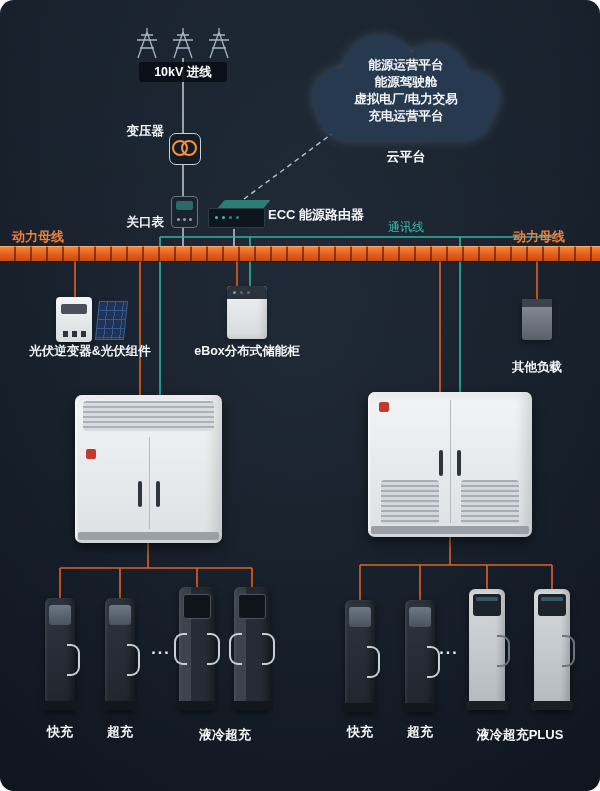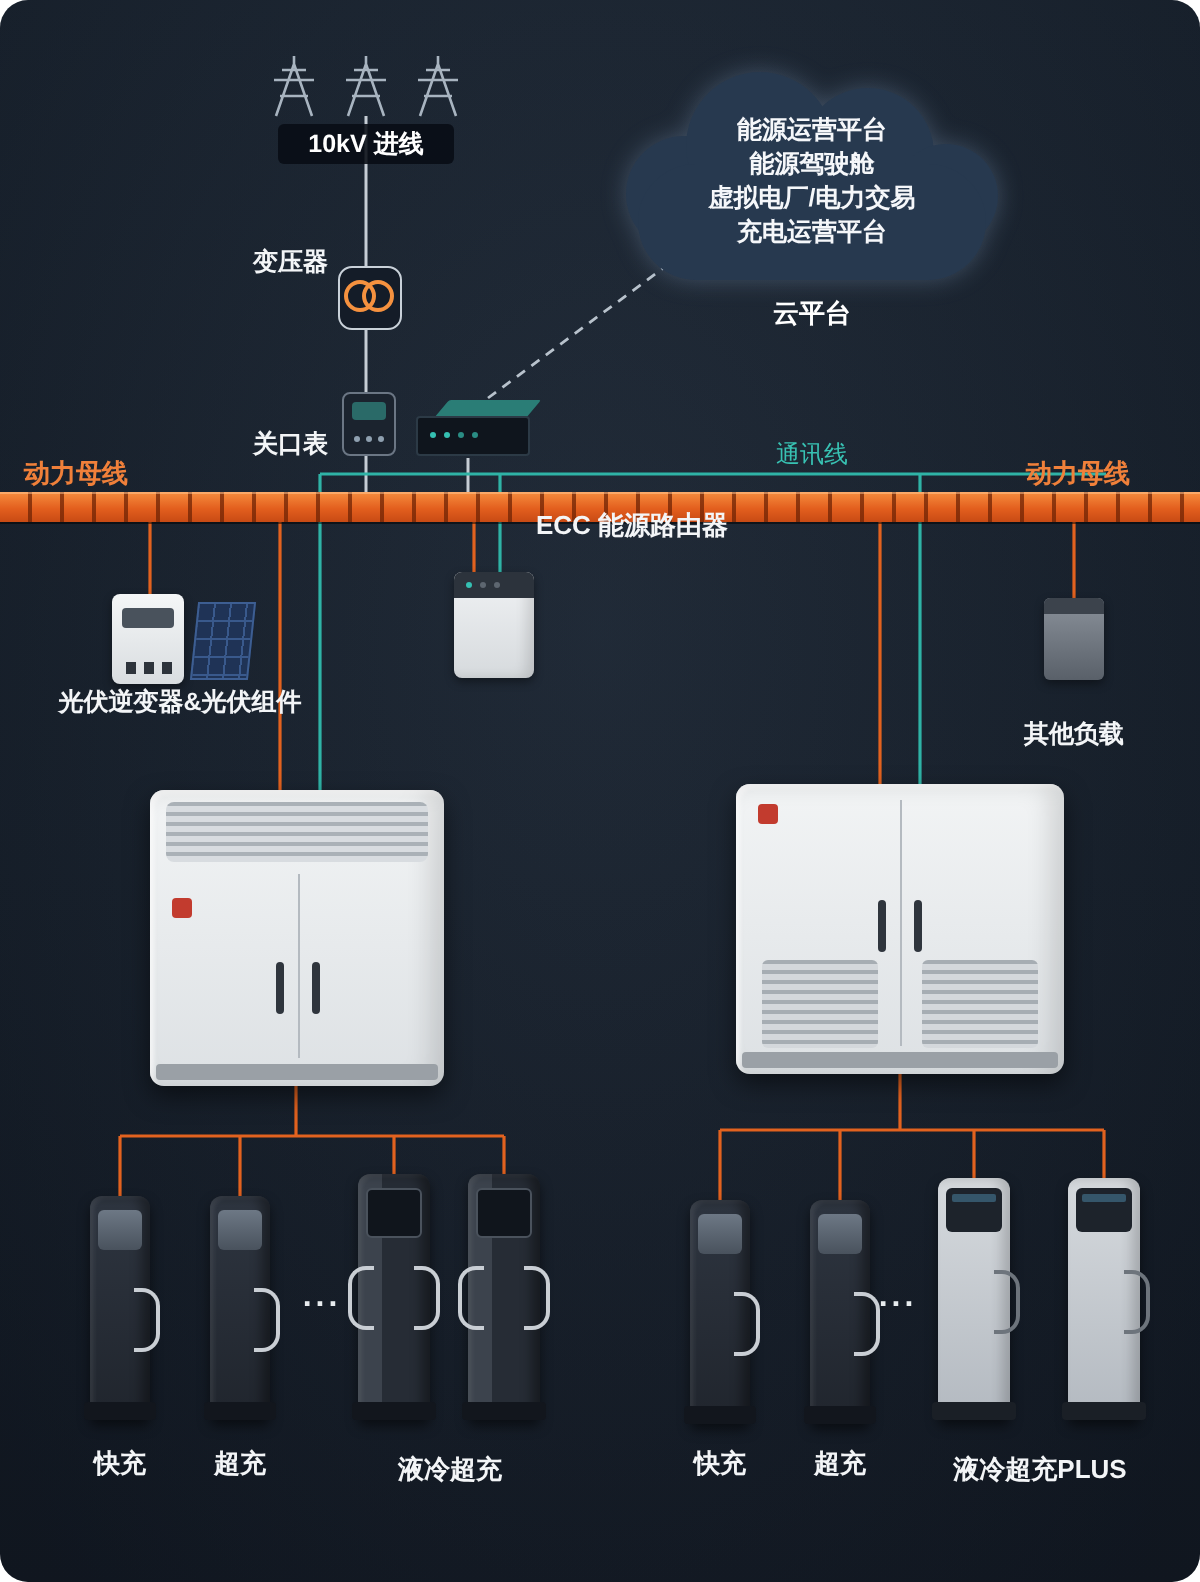--- a/index.html
+++ b/index.html
@@ -188,21 +188,21 @@
     <span class="tc c2"></span>
   </div>
 
   <div class="lbl lbl-sm lbl-right" style="left:112px;top:203px;width:52px;margin-top:12px;">关口表</div>
   <div class="abs meter"></div>
 
   <div class="abs router">
     <div class="router-top"></div>
     <div class="router-front"></div>
   </div>
-  <div class="lbl" style="left:268px;top:207px;width:110px;text-align:left;margin-top:48px;">ECC 能源路由器</div>
+  <div class="lbl" style="left:268px;top:207px;width:110px;text-align:left;">ECC 能源路由器</div>
 
   <div class="abs cloud">
     <i class="b1"></i>
       <i class="b2"></i>
       <i class="b3"></i>
       <i class="b4"></i>
       <i class="b5"></i>
   </div>
   <div class="abs cloud-text">
     <div>能源运营平台</div>
@@ -210,20 +210,21 @@
     <div>虚拟电厂/电力交易</div>
     <div>充电运营平台</div>
   </div>
   <div class="abs cloud-plat">云平台</div>
 
   <div class="abs inverter"></div>
   <div class="abs pvmod"></div>
   <div class="lbl lbl-sm" style="left:6px;top:344px;width:168px;">光伏逆变器&amp;光伏组件</div>
 
   <div class="abs ebox"></div>
+  <div class="lbl lbl-sm" style="left:178px;top:344px;width:138px;">eBox分布式储能柜</div>
 
   <div class="abs load"></div>
   <div class="lbl lbl-sm" style="left:503px;top:344px;width:68px;margin-top:16px;">其他负载</div>
 
   <div class="cab cab-left">
     <div class="grille-top"></div>
     <div class="seam"></div>
     <div class="handle h1"></div>
     <div class="handle h2"></div>
     <div class="logo"></div>

